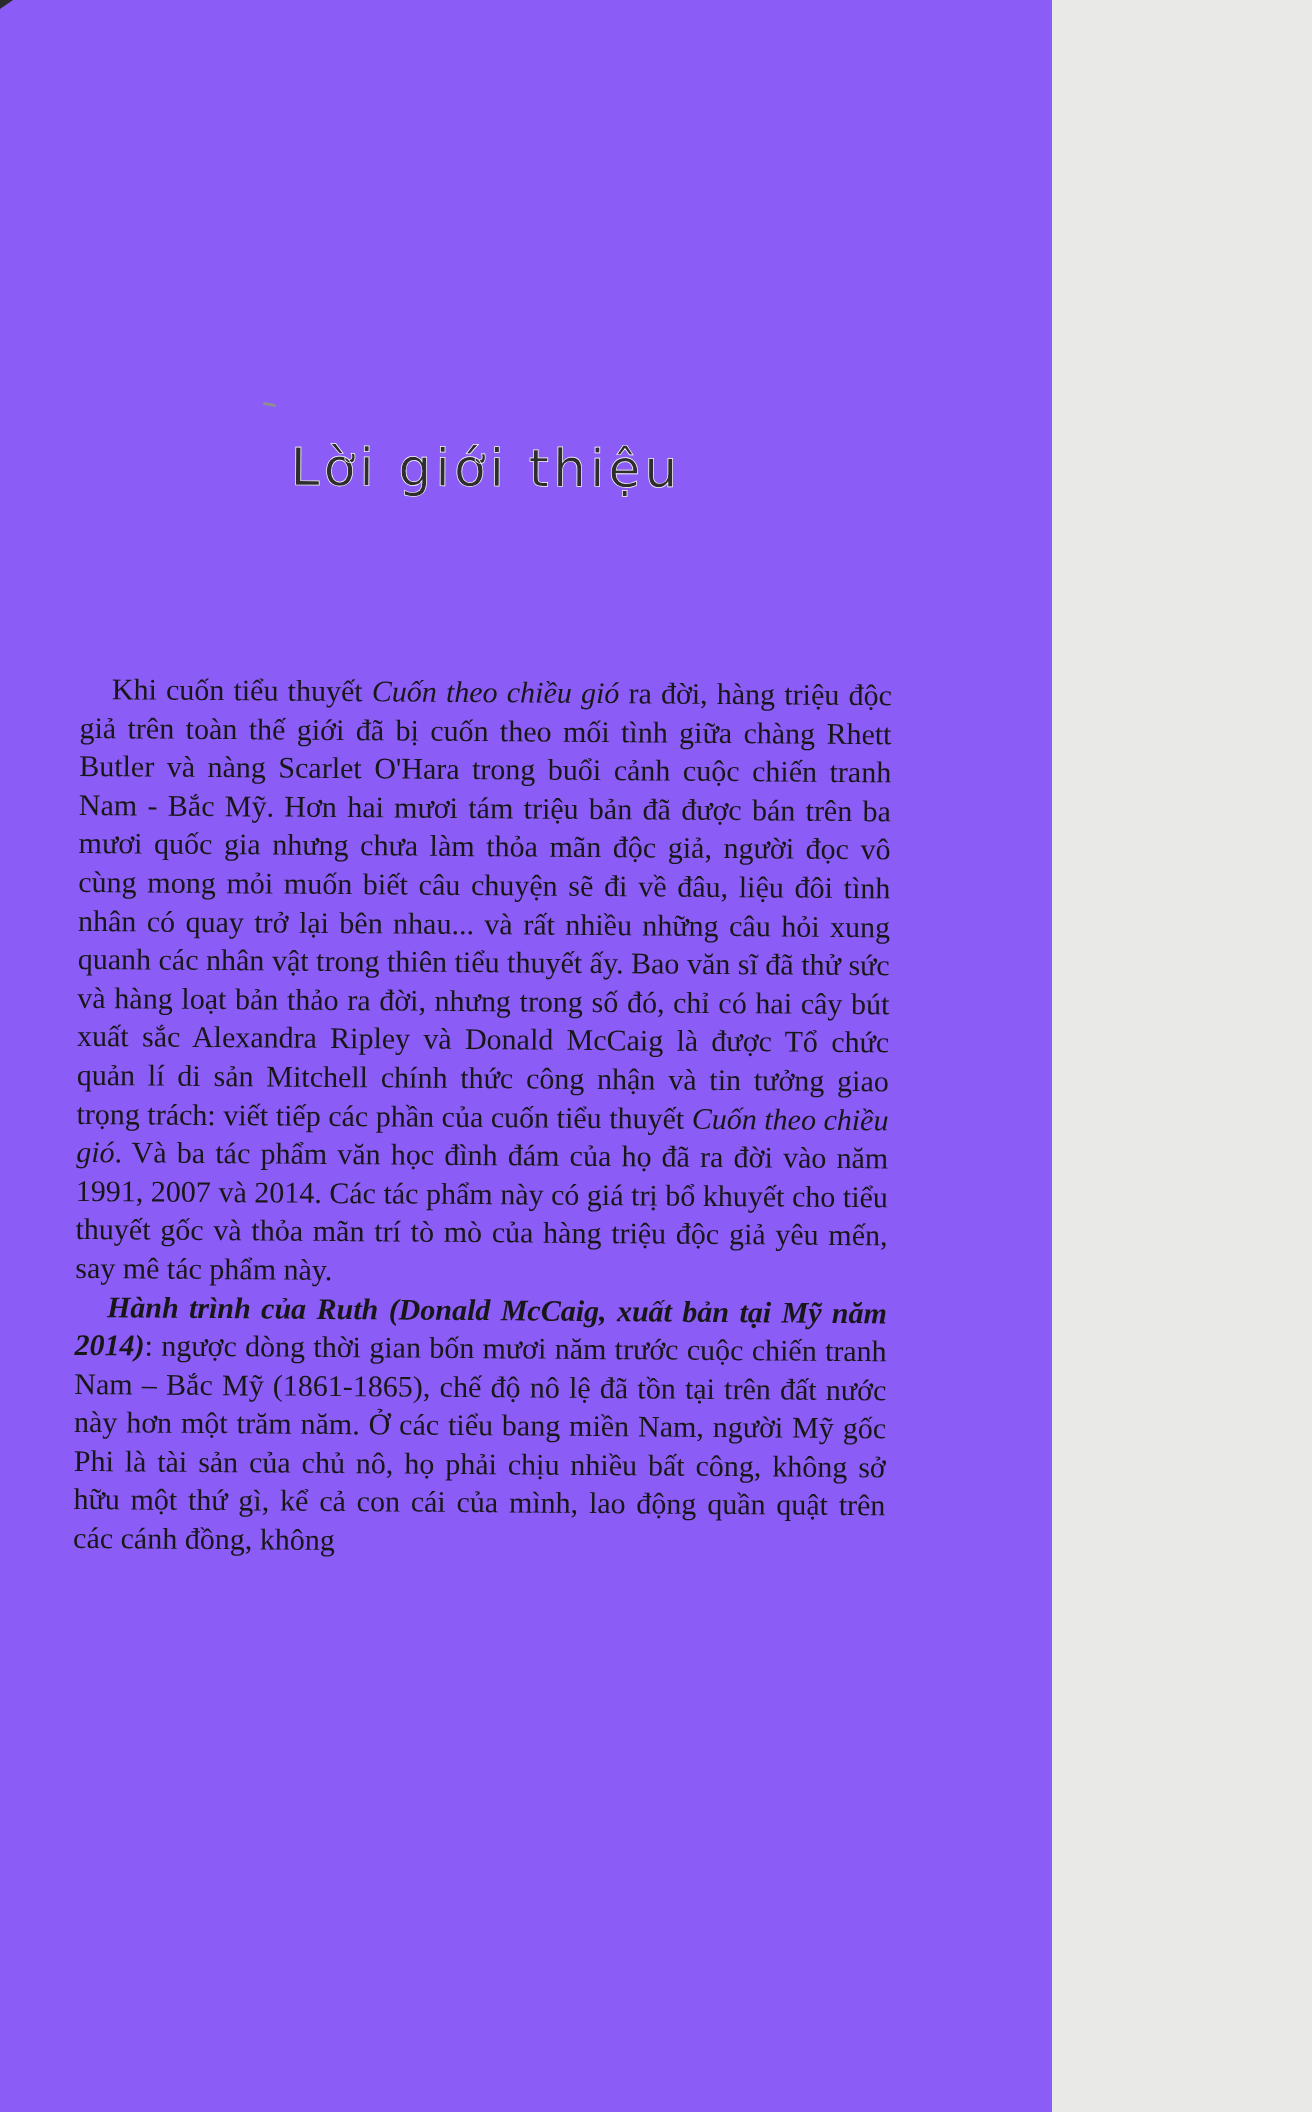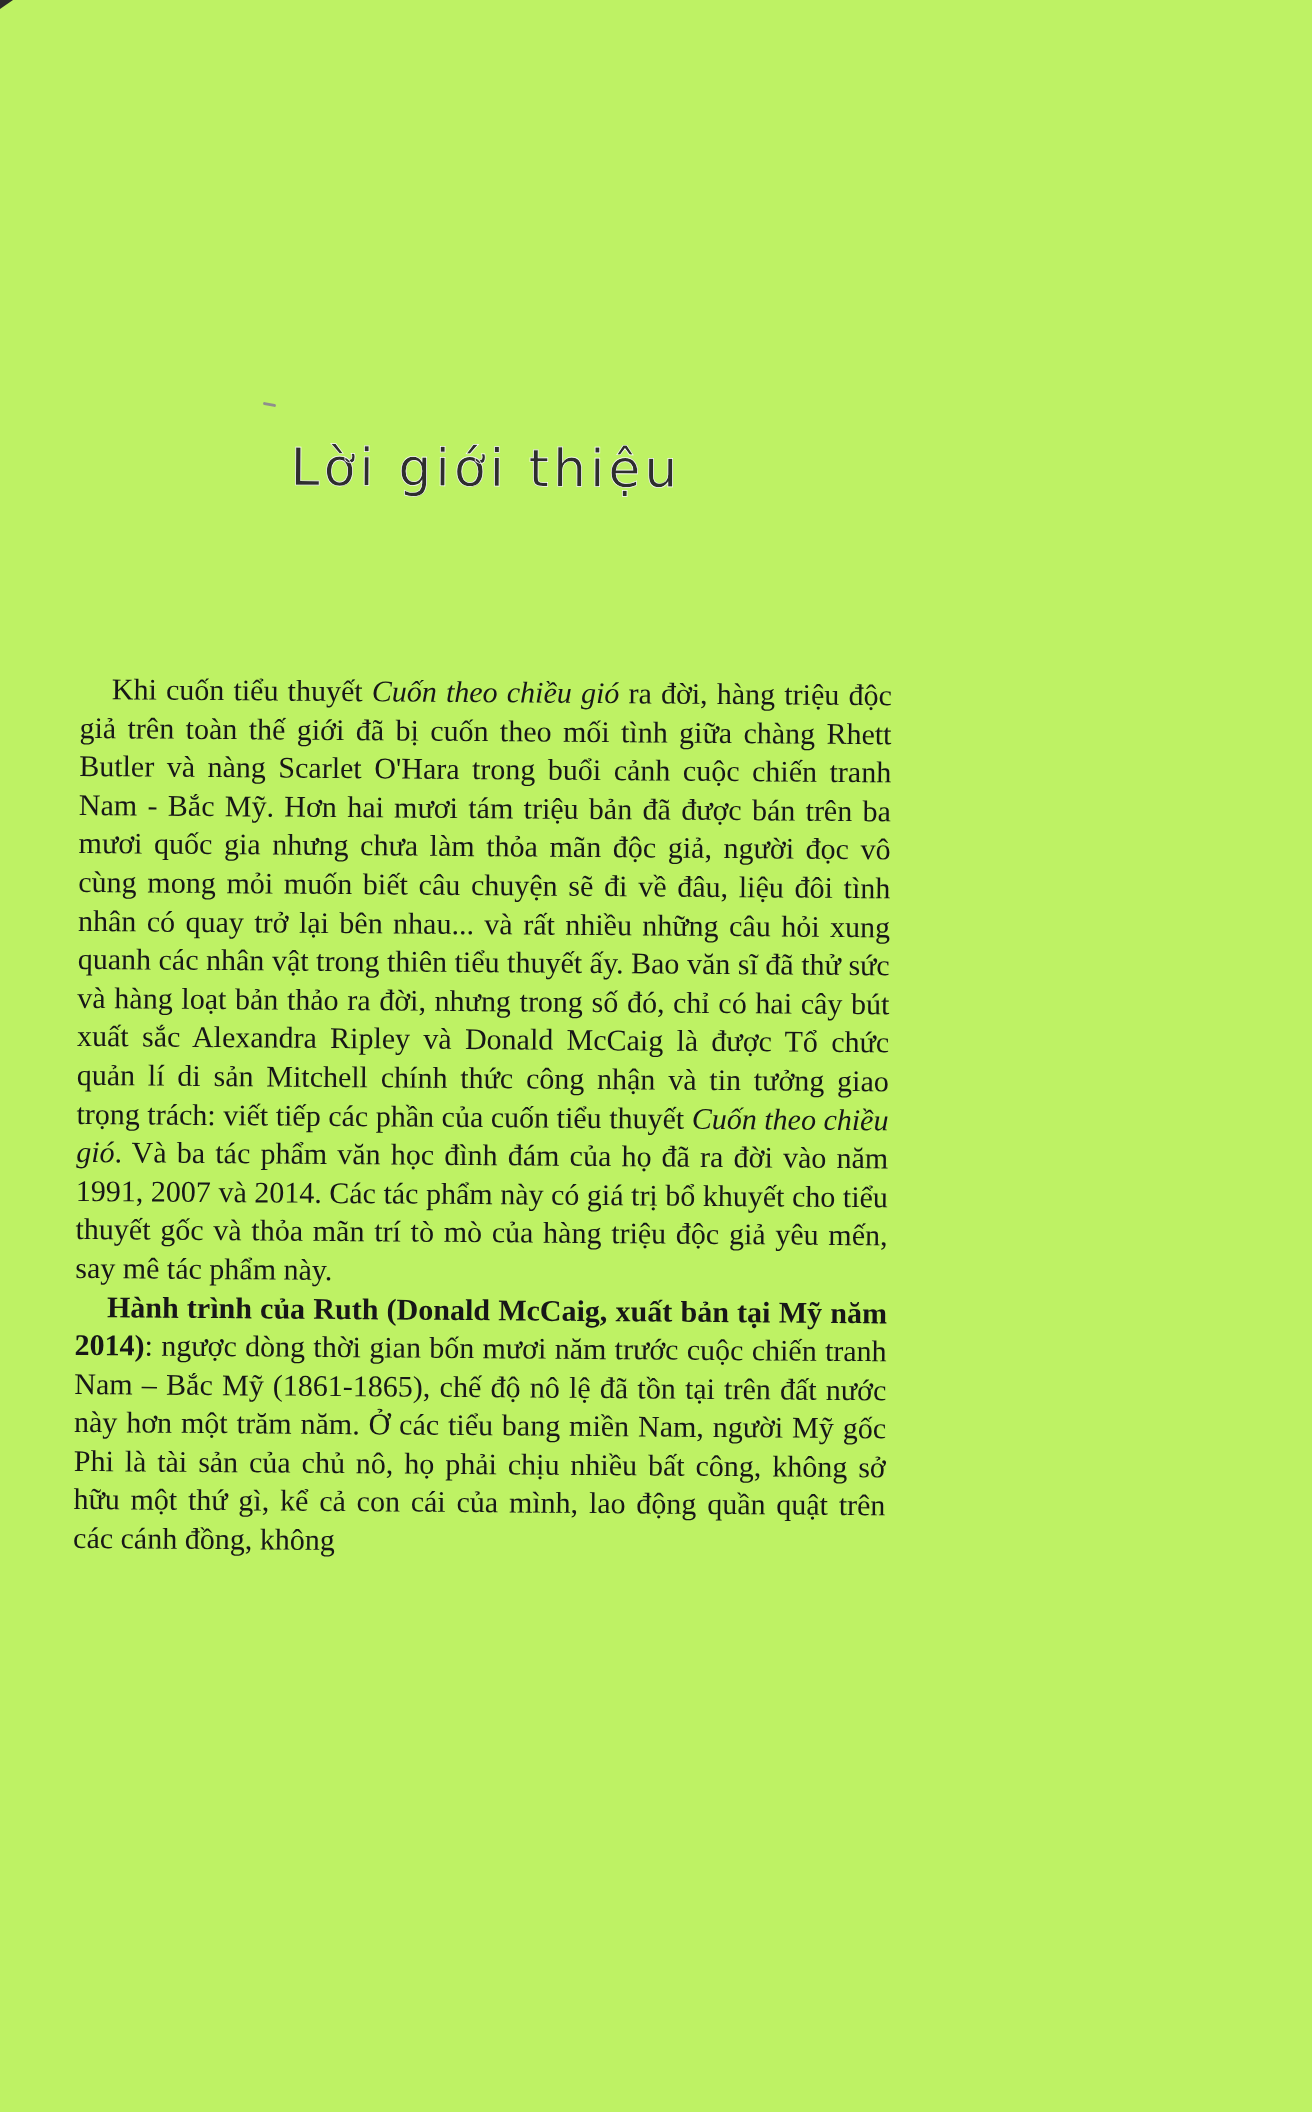--- a/index.html
+++ b/index.html
@@ -2,23 +2,23 @@
 <html><head>
 <meta charset="utf-8">
 <style>
   html, body {
     margin: 0;
     padding: 0;
     background: #e9e9e7;
   }
   .page {
     position: relative;
-    width: 1312px;
+    width: 1052px;
     height: 2112px;
-    background: #bef264;
+    background: #8b5cf6;
     overflow: hidden;
     font-family: "Liberation Serif", serif;
   }
   
   .corner-speck {
     position: absolute;
     top: 0;
     left: 0;
     width: 13px;
     height: 9px;
@@ -62,21 +62,21 @@
     text-align: justify;
     transform: rotate(0.45deg);
     transform-origin: 0 0;
   }
   p.para {
     margin: 0;
     text-indent: 32px;
   }
   .run { font-style: normal; font-weight: normal; }
   .run.italic { font-style: italic; }
-  .run.bold-italic { font-weight: bold; margin-top: 48px; }
+  .run.bold-italic { font-style: italic; font-weight: bold; margin-top: 48px; }
 </style>
 </head>
 <body>
 
 <div class="page">
 
   <div class="corner-speck"></div>
   <div class="scan-speck"></div>
 
   <h1 class="title">Lời giới thiệu</h1>

